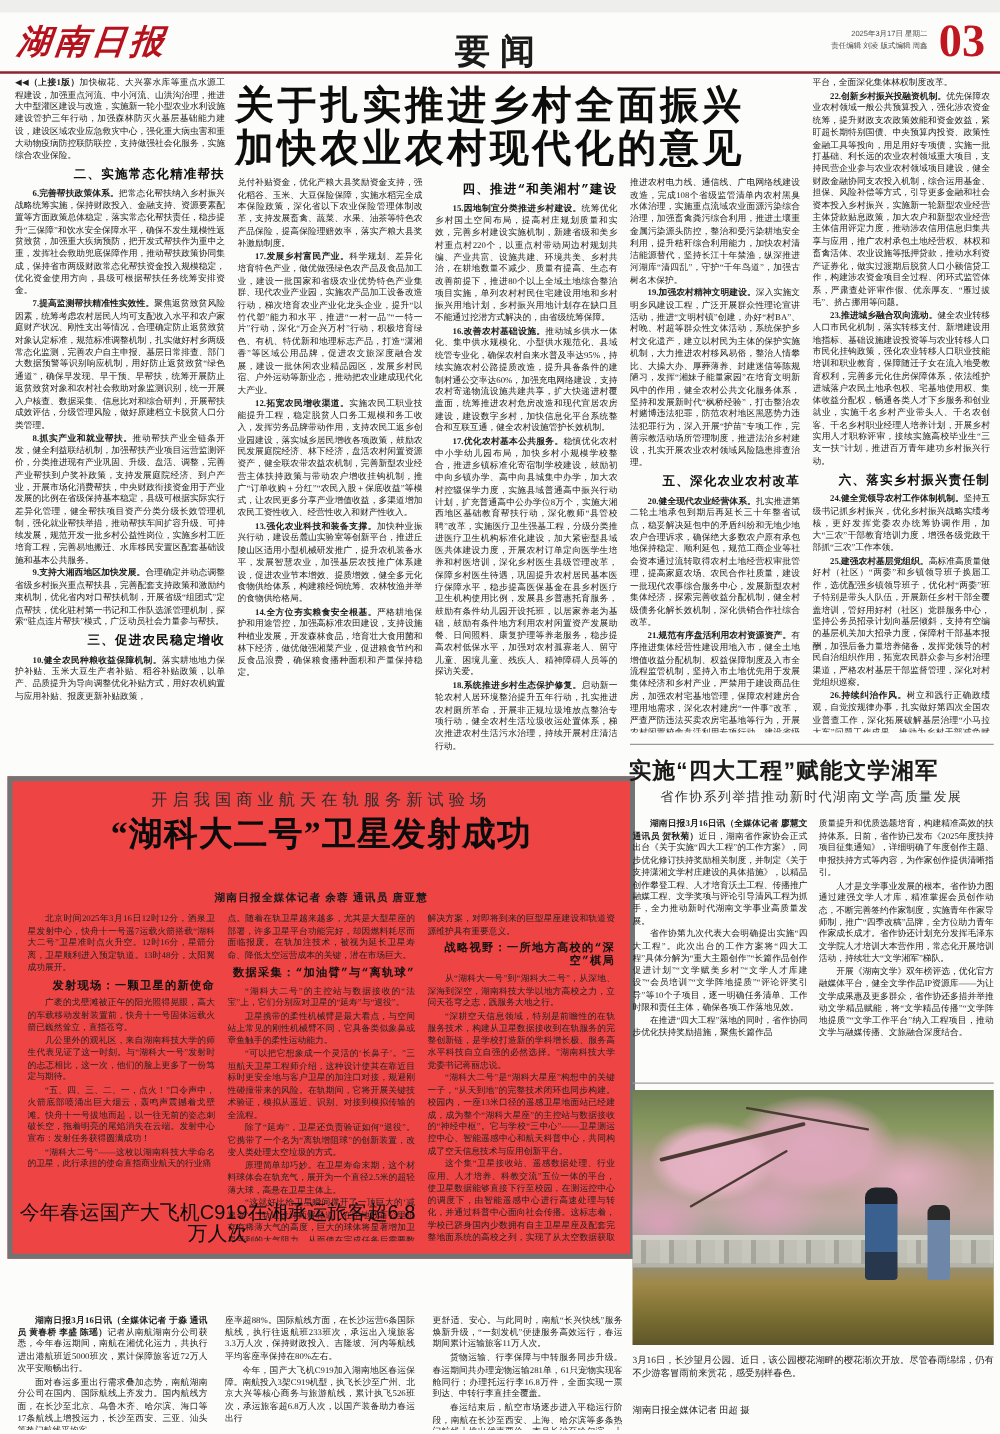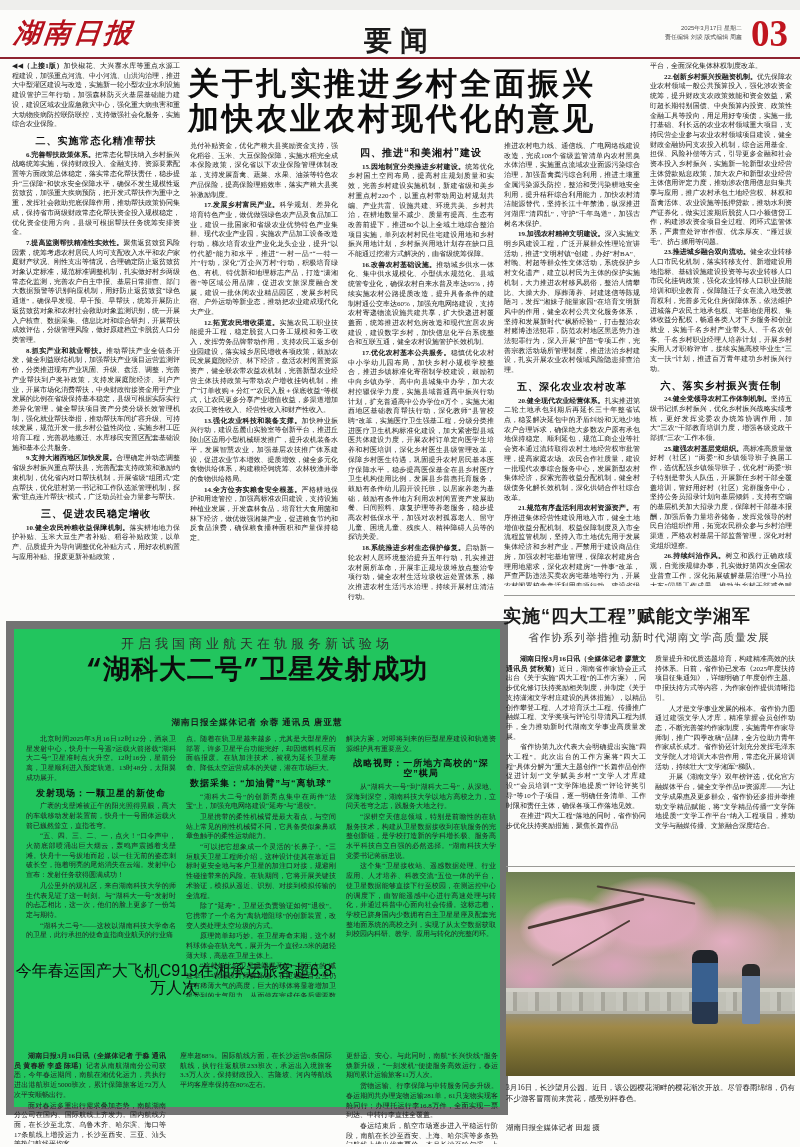--- a/index.html
+++ b/index.html
@@ -10,25 +10,25 @@
 .topedge{position:absolute;left:0;top:0;width:800px;height:10px;background:#eeeeec}
 #masthead{left:14px;top:15px;font-size:27px;font-weight:700;font-style:italic;color:#b5121d;letter-spacing:3px;transform:skewX(-6deg)}
 #sect{left:0;top:22px;width:800px;text-align:center;font-size:28px;font-weight:700;letter-spacing:8px}
 #dateblk{right:58px;top:24px;text-align:right;font-size:6px;line-height:9px;color:#4a4a4a;font-family:"Liberation Sans",sans-serif}
 #pagenum{right:12px;top:12px;font-size:37px;font-weight:700;color:#c0161f}
 #main-hl{left:188px;top:66px;width:452px;text-align:left;font-weight:800;font-size:31px;line-height:35px;letter-spacing:3px;font-family:"Liberation Sans",sans-serif;color:#0d0d0d}
 .col{position:absolute;overflow:hidden;font-size:7px;line-height:9.7px;text-align:justify;color:#222}
 .col p{text-indent:2em;margin-bottom:1px}
 .col p.ni{text-indent:0}
 .col .lead{font-weight:700}
-.sech{font-weight:700;text-align:center;font-size:10px;letter-spacing:1px;margin:6px 0 5px;font-family:Liberation Sans, sans-serif;color:#111}
-#sat{left:6px;top:621px;width:502px;height:494px;border:8px solid #737373;background:#22c55e}
+.sech{font-weight:700;text-align:right;font-size:10px;letter-spacing:1px;margin:6px 0 5px;font-family:Liberation Mono, monospace;color:#111}
+#sat{left:6px;top:621px;width:502px;height:386px;border:4px solid #737373;background:#ef4444}
 #sat .sech{font-size:9px;margin:5px 0 4px}
 #sat-kicker{left:0;top:6px;width:100%;text-align:center;font-size:13px;letter-spacing:4px;color:#2e2e2e;font-family:"Liberation Sans",sans-serif}
-#sat-hl{left:0;top:24px;width:100%;text-align:center;font-size:27px;line-height:36px;font-weight:800;letter-spacing:1px;font-family:Liberation Mono, monospace;color:#0c0c0c}
+#sat-hl{left:0;top:24px;width:100%;text-align:center;font-size:27px;line-height:36px;font-weight:800;letter-spacing:1px;font-family:Liberation Serif, serif;color:#0c0c0c}
 #sat-by{left:0;top:88px;width:100%;text-align:center;font-size:8.5px;font-weight:700;letter-spacing:1px}
 .satcol{top:106px;height:262px}
 .rule{position:absolute;background:#9a9a96;height:1px}
 #lit-hl{left:503px;top:604px;width:292px;text-align:left;font-size:18px;font-weight:800;letter-spacing:1px;font-family:"Liberation Sans",sans-serif}
 #lit-sub{left:503px;top:631px;width:292px;text-align:center;font-size:10.5px;letter-spacing:1px;color:#3c3c3c}
 #photo{left:506px;top:872px;width:289px;height:204px;overflow:hidden;background:
  radial-gradient(70px 45px at 22% 28%,#e7b3c6 0%,rgba(231,179,198,.9) 50%,transparent 72%),
  radial-gradient(90px 55px at 50% 22%,#dfa8bd 0%,rgba(223,168,189,.85) 50%,transparent 74%),
  radial-gradient(80px 50px at 76% 34%,#e3aec2 0%,transparent 72%),
  radial-gradient(55px 40px at 8% 52%,#d9a0b8 0%,transparent 70%),
@@ -103,39 +103,40 @@
   </div>
 
 <div class="abs" id="sat">
   <div class="abs" id="sat-kicker">开启我国商业航天在轨服务新试验场</div>
   <div class="abs" id="sat-hl">“湖科大二号”卫星发射成功</div>
   <div class="abs" id="sat-by">湖南日报全媒体记者 余蓉 通讯员 唐亚慧</div>
   <div class="col satcol" style="left:12px;width:150px">
       <p>北京时间2025年3月16日12时12分，酒泉卫星发射中心，快舟十一号遥7运载火箭搭载“湖科大二号”卫星准时点火升空。12时16分，星箭分离，卫星顺利进入预定轨道。13时48分，太阳翼成功展开。</p>
       <div class="sech">发射现场：一颗卫星的新使命</div>
       <p>广袤的戈壁滩被正午的阳光照得晃眼，高大的车载移动发射装置前，快舟十一号固体运载火箭已巍然耸立，直指苍穹。</p>
+      <p>几公里外的观礼区，来自湖南科技大学的师生代表见证了这一时刻。与“湖科大一号”发射时的忐忑相比，这一次，他们的脸上更多了一份笃定与期待。</p>
       <p>“五、四、三、二、一，点火！”口令声中，火箭底部喷涌出巨大烟云，轰鸣声震撼着戈壁滩。快舟十一号拔地而起，以一往无前的姿态刺破长空，拖着明亮的尾焰消失在云端。发射中心宣布：发射任务获得圆满成功！</p>
-      <p>几公里外的观礼区，来自湖南科技大学的师生代表见证了这一时刻。与“湖科大一号”发射时的忐忑相比，这一次，他们的脸上更多了一份笃定与期待。</p>
       <p>“湖科大二号”——这枚以湖南科技大学命名的卫星，此行承担的使命直指商业航天的行业痛</p>
     </div>
   <div class="col satcol" style="left:172px;width:150px">
       <p class="ni">点。随着在轨卫星越来越多，尤其是大型星座的部署，许多卫星平台功能完好，却因燃料耗尽而面临报废。在轨加注技术，被视为延长卫星寿命、降低太空运营成本的关键，潜在市场巨大。</p>
       <div class="sech">数据采集：“加油臂”与“离轨球”</div>
-      <p>“湖科大二号”的创新亮点集中在两件“法宝”上，加强充电网络建设“延寿”与“退役”。</p>
+      <p>“湖科大二号”的主控站与数据接收的“法宝”上，它们分别应对卫星的“延寿”与“退役”。</p>
       <p>卫星携带的柔性机械臂是最大看点，与空间站上常见的刚性机械臂不同，它具备类似象鼻或章鱼触手的柔性运动能力。</p>
       <p>“可以把它想象成一个灵活的‘长鼻子’。”三垣航天卫星工程师介绍，这种设计使其在靠近目标时更安全地与客户卫星的加注口对接，规避刚性碰撞带来的风险。在轨期间，它将开展关键技术验证，模拟从遥近、识别、对接到模拟传输的全流程。</p>
       <p>除了“延寿”，卫星还负责验证如何“退役”。它携带了一个名为“离轨增阻球”的创新装置，改变人类处理太空垃圾的方式。</p>
       <p>原理简单却巧妙。在卫星寿命末期，这个材料球体会在轨充气，展开为一个直径2.5米的超轻薄大球，高悬在卫星主体上。</p>
       <p>“这就好比给卫星瞬间撑开了一顶巨大的‘减速伞’。”轨道设计师解释道，在距地数百公里仍存有稀薄大气的高度，巨大的球体将显著增加卫星受到的大气阻力，从而使在完成任务后需要数十年才能坠入大气层烧毁的卫星，其轨道快速衰减，最快在一年内完成这一进程。</p>
     </div>
   <div class="col satcol" style="left:332px;width:150px">
       <p class="ni">解决方案，对即将到来的巨型星座建设和轨道资源维护具有重要意义。</p>
       <div class="sech">战略视野：一所地方高校的“深空”棋局</div>
       <p>从“湖科大一号”到“湖科大二号”，从深地、深海到深空，湖南科技大学以地方高校之力，立问天苍穹之志，践服务大地之行。</p>
       <p>“深耕空天信息领域，特别是前瞻性的在轨服务技术，构建从卫星数据接收到在轨服务的完整创新链，是学校打造新的学科增长极、服务高水平科技自立自强的必然选择。”湖南科技大学党委书记蒋丽忠说。</p>
+      <p>“湖科大二号”是“湖科大星座”构想中的关键一子，“从天到地”的完整技术闭环也同步构建。校园内，一座13米口径的遥感卫星地面站已经建成，成为整个“湖科大星座”的主控站与数据接收的“神经中枢”。它与学校“三中心”——卫星测运控中心、智能遥感中心和航天科普中心，共同构成了空天信息技术与应用创新平台。</p>
       <p>这个集“卫星接收站、遥感数据处理、行业应用、人才培养、科教交流”五位一体的平台，使卫星数据能够直接下行至校园，在测运控中心的调度下，由智能遥感中心进行高速处理与转化，并通过科普中心面向社会传播。这标志着，学校已跻身国内少数拥有自主卫星星座及配套完整地面系统的高校之列，实现了从太空数据获取到校园内科研、教学、应用与转化的完整闭环。</p>
     </div>
 </div>
 
 <div class="rule" style="left:504px;top:595px;width:291px"></div>
 <div class="abs" id="lit-hl">实施“四大工程”赋能文学湘军</div>
 <div class="abs" id="lit-sub">省作协系列举措推动新时代湖南文学高质量发展</div>
 <div class="col" style="left:506px;top:655px;width:140px;height:208px">
     <p><b class="lead">湖南日报3月16日讯（全媒体记者 廖慧文 通讯员 贺秋菊）</b>近日，湖南省作家协会正式出台《关于实施“四大工程”的工作方案》，同步优化修订扶持奖励相关制度，并制定《关于支持潇湘文学村庄建设的具体措施》，以精品创作攀登工程、人才培育沃土工程、传播推广融媒工程、文学奖项与评论引导清风工程为抓手，全力推动新时代湖南文学事业高质量发展。</p>
     <p>省作协第九次代表大会明确提出实施“四大工程”。此次出台的工作方案将“四大工程”具体分解为“重大主题创作”“长篇作品创作促进计划”“文学赋美乡村”“文学人才库建设”“会员培训”“文学阵地提质”“评论评奖引导”等10个子项目，逐一明确任务清单、工作时限和责任主体，确保各项工作落地见效。</p>
@@ -161,18 +162,19 @@
   <div id="credit">湖南日报全媒体记者 田超 摄</div>
 </div>
 
 <div class="abs" id="c919-hl">今年春运国产大飞机C919在湘承运旅客超6.8万人次</div>
 <div class="col c9col" style="left:14px;top:1052px;width:152px">
     <p><b class="lead">湖南日报3月16日讯（全媒体记者 于淼 通讯员 黄春桥 李盛 陈瑶）</b>记者从南航湖南分公司获悉，今年春运期间，南航在湘优化运力，共执行进出港航班近5000班次，累计保障旅客近72万人次平安顺畅出行。</p>
     <p>面对春运多重出行需求叠加态势，南航湖南分公司在国内、国际航线上齐发力。国内航线方面，在长沙至北京、乌鲁木齐、哈尔滨、海口等17条航线上增投运力，长沙至西安、三亚、汕头等热门航线平均客</p>
   </div>
 <div class="col c9col" style="left:180px;top:1052px;width:152px">
     <p class="ni">座率超88%。国际航线方面，在长沙运营6条国际航线，执行往返航班233班次，承运出入境旅客3.3万人次，保持财政投入、吉隆坡、河内等航线平均客座率保持在80%左右。</p>
+    <p>今年，国产大飞机C919加入湖南地区春运保障。南航投入3架C919机型，执飞长沙至广州、北京大兴等核心商务与旅游航线，累计执飞526班次，承运旅客超6.8万人次，以国产装备助力春运出行</p>
   </div>
 <div class="col c9col" style="left:346px;top:1052px;width:152px">
     <p class="ni">更舒适、安心。与此同时，南航“长兴快线”服务焕新升级，“一刻发机”便捷服务高效运行，春运期间累计运输旅客11万人次。</p>
     <p>货物运输、行李保障与中转服务同步升级。春运期间共办理宠物运输281单，61只宠物实现客舱同行；办理托运行李16.8万件，全面实现一票到达、中转行李直挂全覆盖。</p>
     <p>春运结束后，航空市场逐步进入平稳运行阶段，南航在长沙至西安、上海、哈尔滨等多条热门航线上推出优惠票价，本月长沙至哈尔滨、上海直飞航班机票低至400元以下。</p>
   </div>
 
 </body></html>

